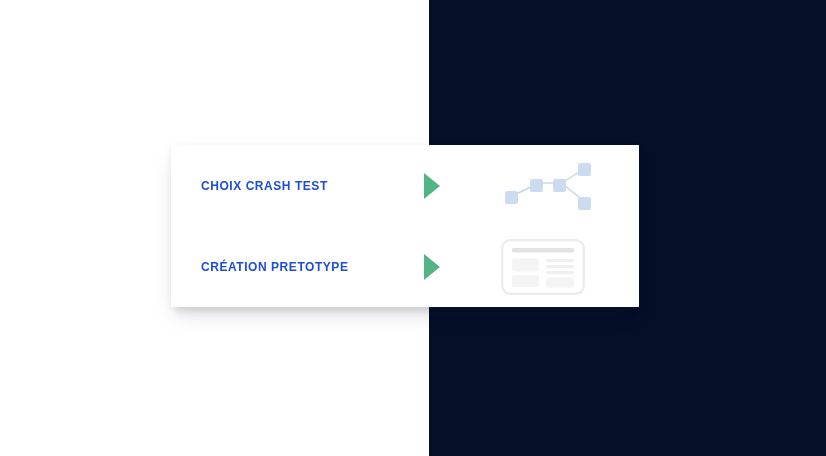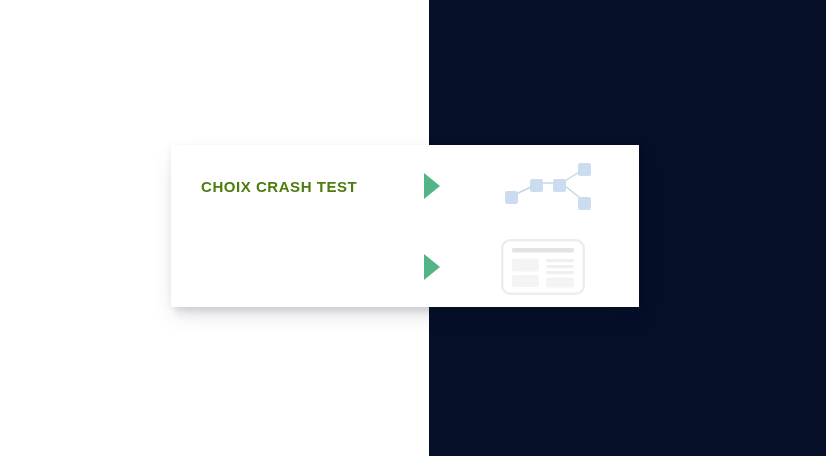--- a/index.html
+++ b/index.html
@@ -50,24 +50,24 @@
     height: 81px;
   }
   #row-crash-test { top: 0; }
   #row-pretotype  { top: 81px; }
 
   .row-label {
     position: absolute;
     left: 30px;
     top: 50%;
     transform: translateY(-50%);
-    font-size: 15px;
+    font-size: 12px;
     font-weight: bold;
     letter-spacing: 0.55px;
-    color: #4d7c0f;
+    color: #1d4ed8;
     white-space: nowrap;
     font-family: "Liberation Sans", sans-serif;
   }
 
   
   .row-arrow {
     position: absolute;
     left: 253px;
     top: 50%;
     transform: translateY(-50%);
@@ -133,20 +133,21 @@
           <rect x="29" y="18" width="13" height="13" rx="2.2"></rect>
           <rect x="52" y="18" width="13" height="13" rx="2.2"></rect>
           <rect x="77" y="2" width="13" height="13" rx="2.2"></rect>
           <rect x="77" y="36" width="13" height="13" rx="2.2"></rect>
         </g>
       </svg>
     </div>
 
     <div class="card-row" id="row-pretotype">
 
+      <div class="row-label">CRÉATION PRETOTYPE</div>
 
       <svg class="row-arrow" viewBox="0 0 16 26">
         <polygon points="0,0 16,13 0,26" fill="#53b585"></polygon>
       </svg>
 
       <svg class="row-icon" id="icon-wireframe" viewBox="0 0 84 56">
         <rect x="1.2" y="1.2" width="81.6" height="53.6" rx="8" fill="#ffffff" stroke="#ededed" stroke-width="2.4"></rect>
 
         <rect x="11" y="9" width="62" height="4.6" rx="1.6" fill="#e3e3e3"></rect>
 

